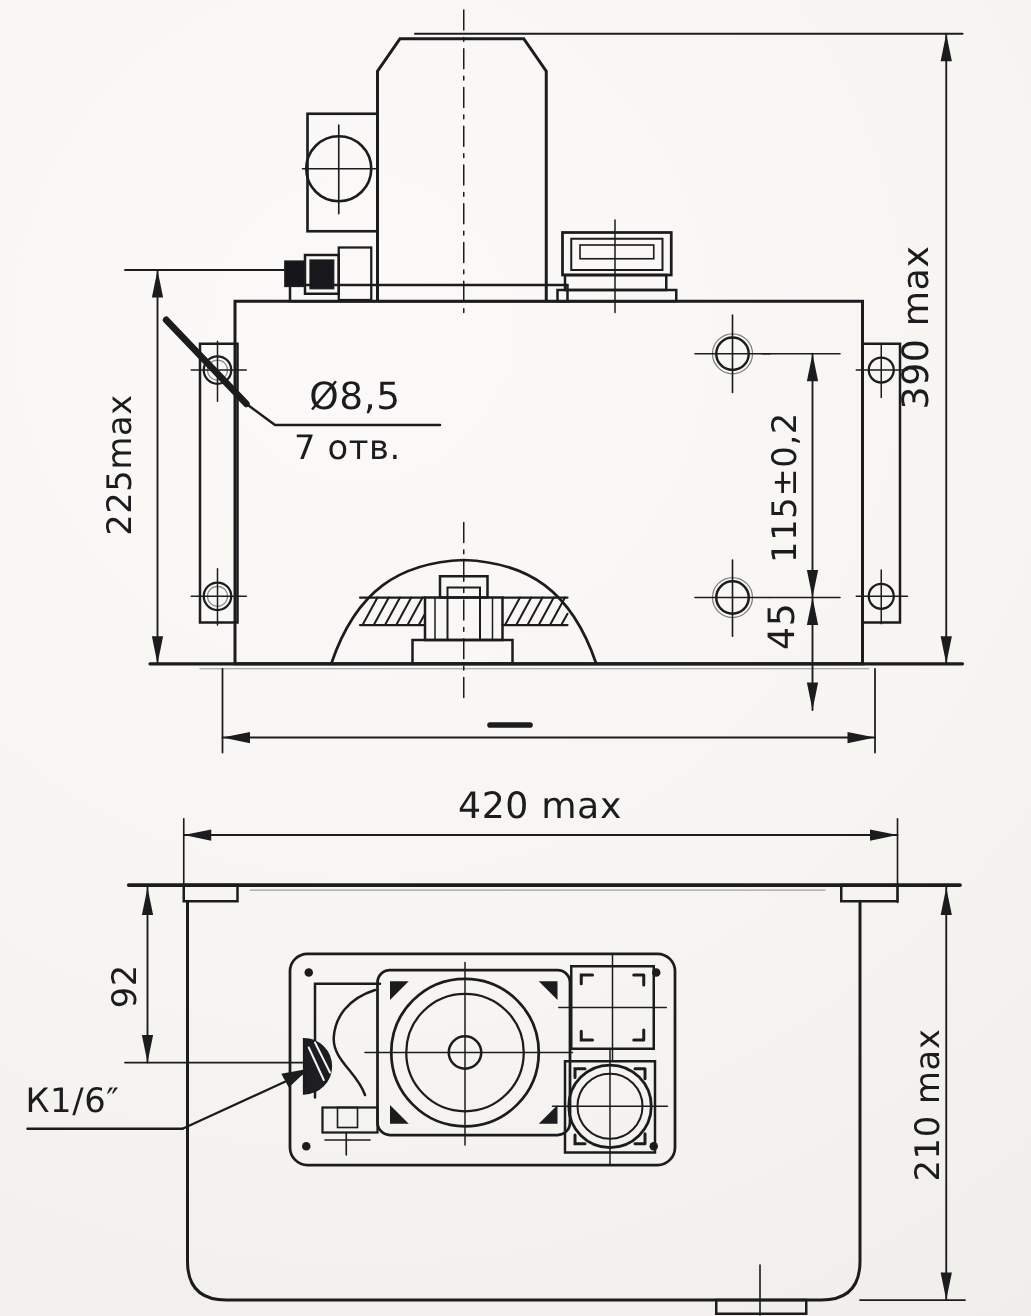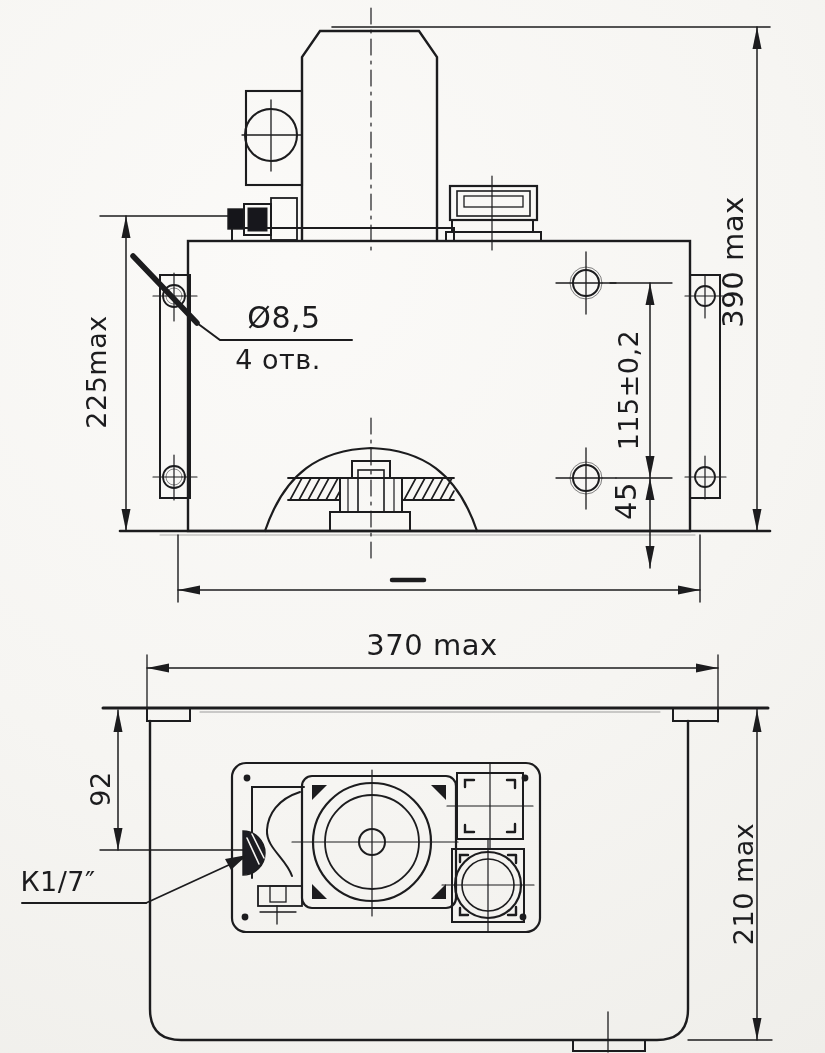--- a/index.html
+++ b/index.html
@@ -190,33 +190,33 @@
         <polygon points="757,710 752.5,732 761.5,732"></polygon>
         <polygon points="757,1040 752.5,1018 761.5,1018"></polygon>
 
         <polygon points="247,855 225,859 231,870"></polygon>
       </g>
     </g>
   </svg>
 
   <div class="lbl s30" style="left:284px;top:318px;">Ø8,5</div>
 
-  <div class="lbl s27" style="left:278px;top:359px;">4 отв.</div>
+  <div class="lbl s27" style="left:278px;top:359px;">7 отв.</div>
 
   <div class="lbl rot s27" style="left:96px;top:372px;">225max</div>
 
   <div class="lbl rot s29" style="left:733px;top:262px;">390 max</div>
 
   <div class="lbl rot s27" style="left:628px;top:390px;">115±0,2</div>
 
   <div class="lbl rot s29" style="left:626px;top:501px;">45</div>
 
 
-  <div class="lbl s29" style="left:432px;top:645px;">370 max</div>
+  <div class="lbl s29" style="left:432px;top:645px;">420 max</div>
 
   <div class="lbl rot s27" style="left:100px;top:789px;">92</div>
 
   <div class="lbl rot s27" style="left:743px;top:884px;">210 max</div>
 
-  <div class="lbl s27" style="left:58px;top:881px;">К1/7″</div>
+  <div class="lbl s27" style="left:58px;top:881px;">К1/6″</div>
 
 
 </div>
 
 </body></html>

